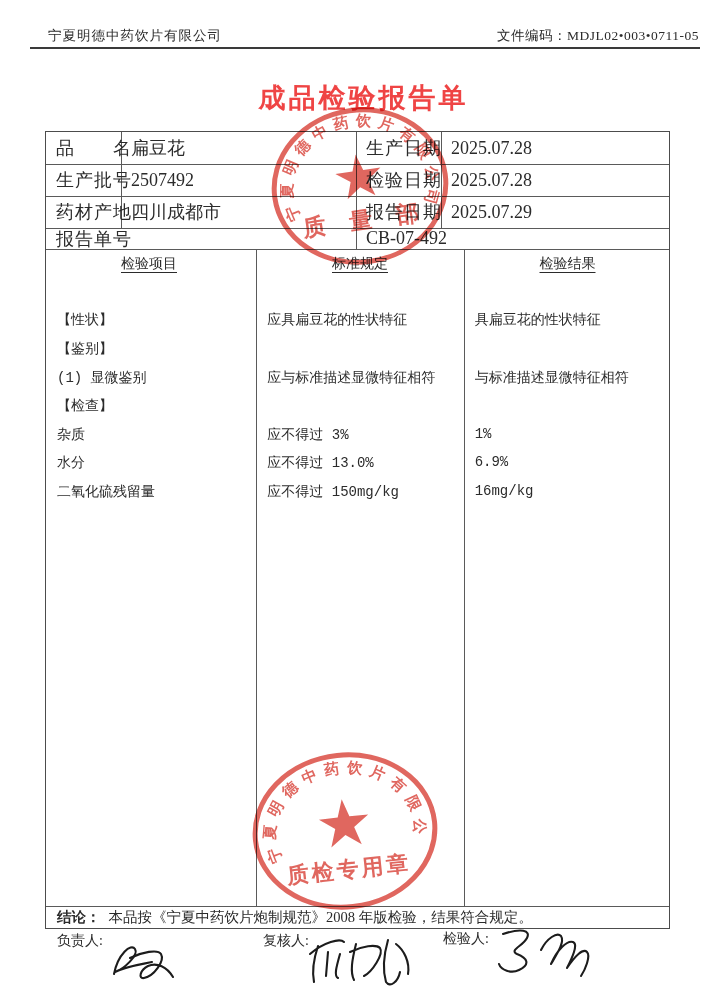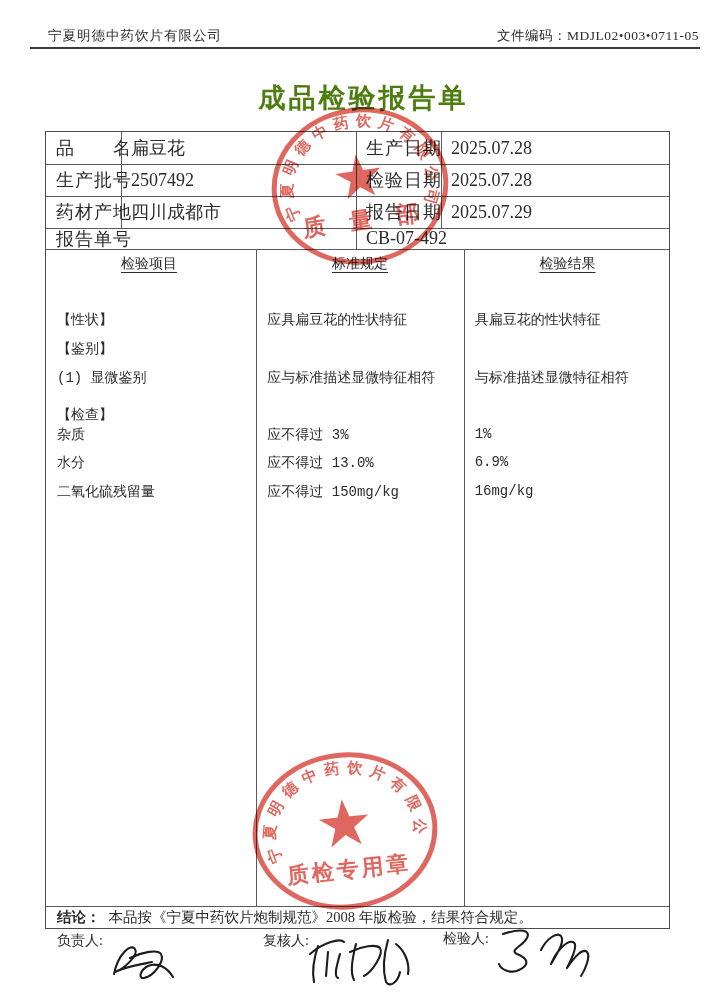--- a/index.html
+++ b/index.html
@@ -8,21 +8,21 @@
     position:relative; width:727px; height:1000px; background:#ffffff;
     font-family:"Liberation Serif","DejaVu Serif",serif; color:#2b2b2b;
     overflow:hidden;
   }
   
   .company { position:absolute; left:48px; top:27px; font-size:13.5px; letter-spacing:1px; }
   .doc-code { position:absolute; right:28px; top:27px; font-size:13.5px; letter-spacing:.5px; }
   .header-rule { position:absolute; left:30px; top:47px; width:670px; height:2px; background:#3a3a3a; }
   
   .title { position:absolute; left:0; top:80px; width:100%; text-align:center;
-           font-size:27px; font-weight:bold; letter-spacing:3px; color:#4d7c0f; }
+           font-size:27px; font-weight:bold; letter-spacing:3px; color:#ef4444; }
   
   .tbl { position:absolute; left:45px; top:131px; width:625px; height:798px;
          border:1.6px solid #4c4c4c; }
   .hline { position:absolute; left:0; width:100%; height:1px; background:#5a5a5a; }
   .vline { position:absolute; top:0; width:1px; background:#5a5a5a; }
   .cell { position:absolute; font-size:18px; display:flex; align-items:center;
           padding-left:10px; white-space:nowrap; }
   .cell.lab { letter-spacing:1px; }
   .sec-head { position:absolute; font-size:14px; text-align:center; }
   .sec-head span { text-decoration:underline; text-underline-offset:4px; }
@@ -96,21 +96,21 @@
     <div class="insp-row" style="top:208px">
       <div class="c1">【鉴别】</div>
       <div class="c2"></div>
       <div class="c3"></div>
     </div>
     <div class="insp-row" style="top:237px">
       <div class="c1">(1) 显微鉴别</div>
       <div class="c2">应与标准描述显微特征相符</div>
       <div class="c3">与标准描述显微特征相符</div>
     </div>
-    <div class="insp-row" style="top:274px">
+    <div class="insp-row" style="top:265px">
       <div class="c1">【检查】</div>
       <div class="c2"></div>
       <div class="c3"></div>
     </div>
     <div class="insp-row" style="top:294px">
       <div class="c1">杂质</div>
       <div class="c2">应不得过 3%</div>
       <div class="c3">1%</div>
     </div>
     <div class="insp-row" style="top:322px">

